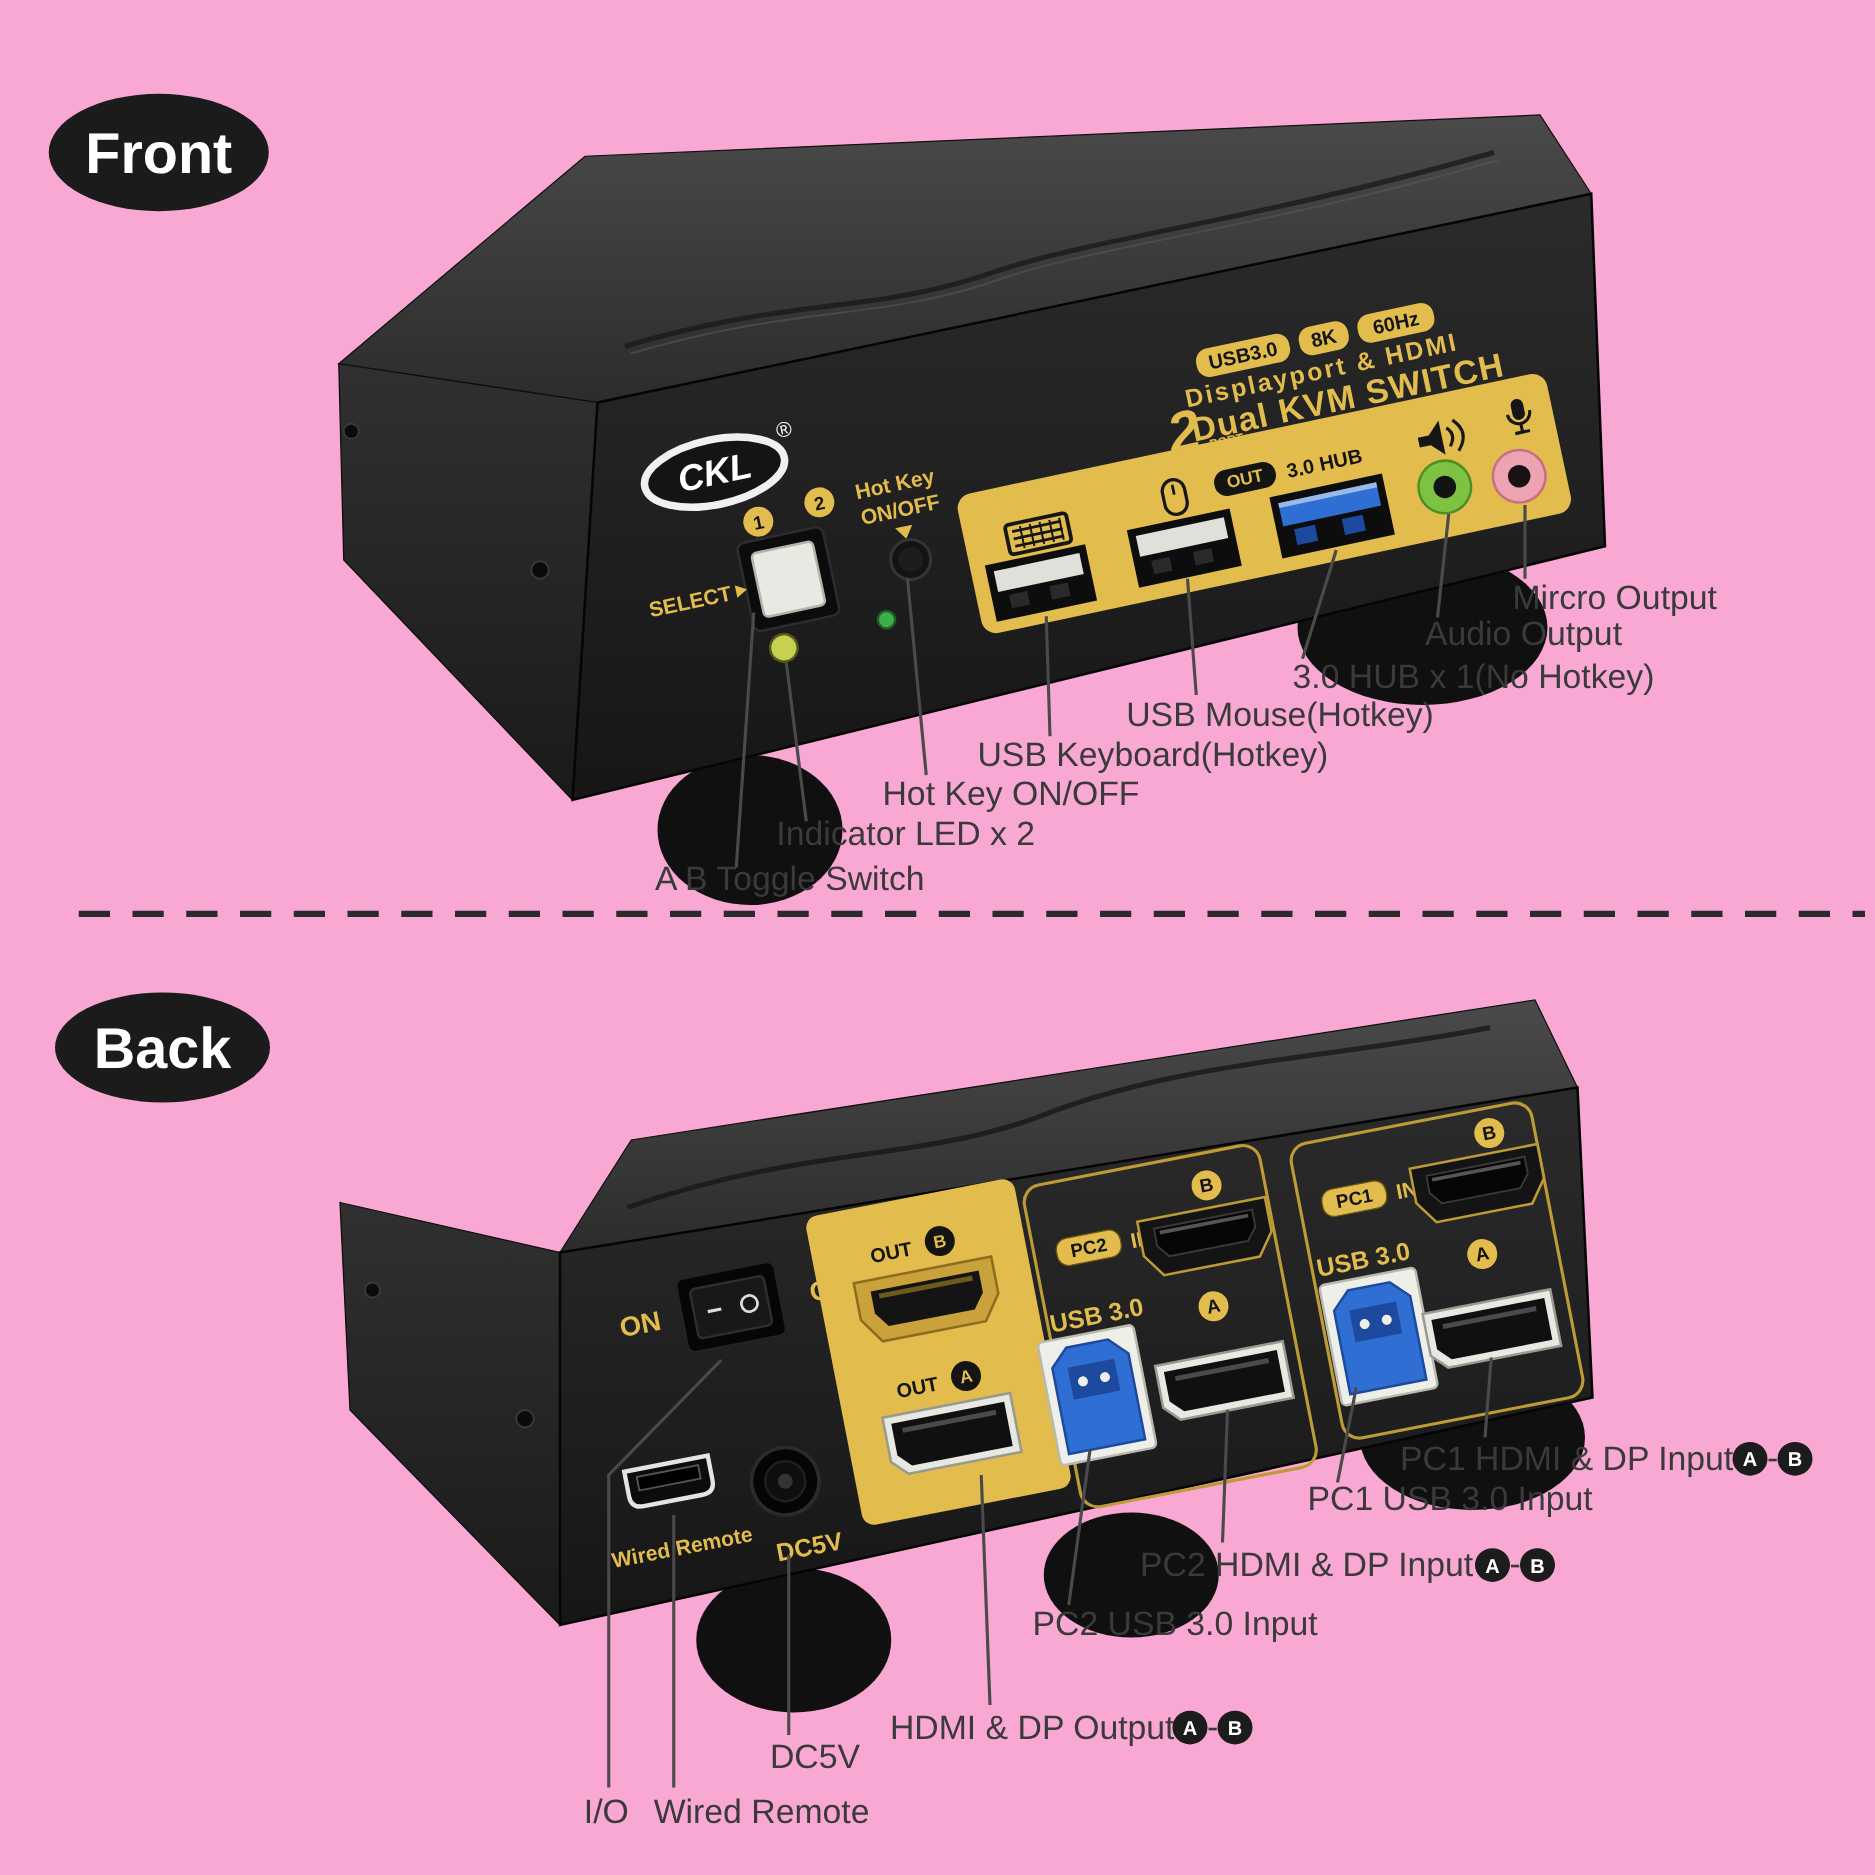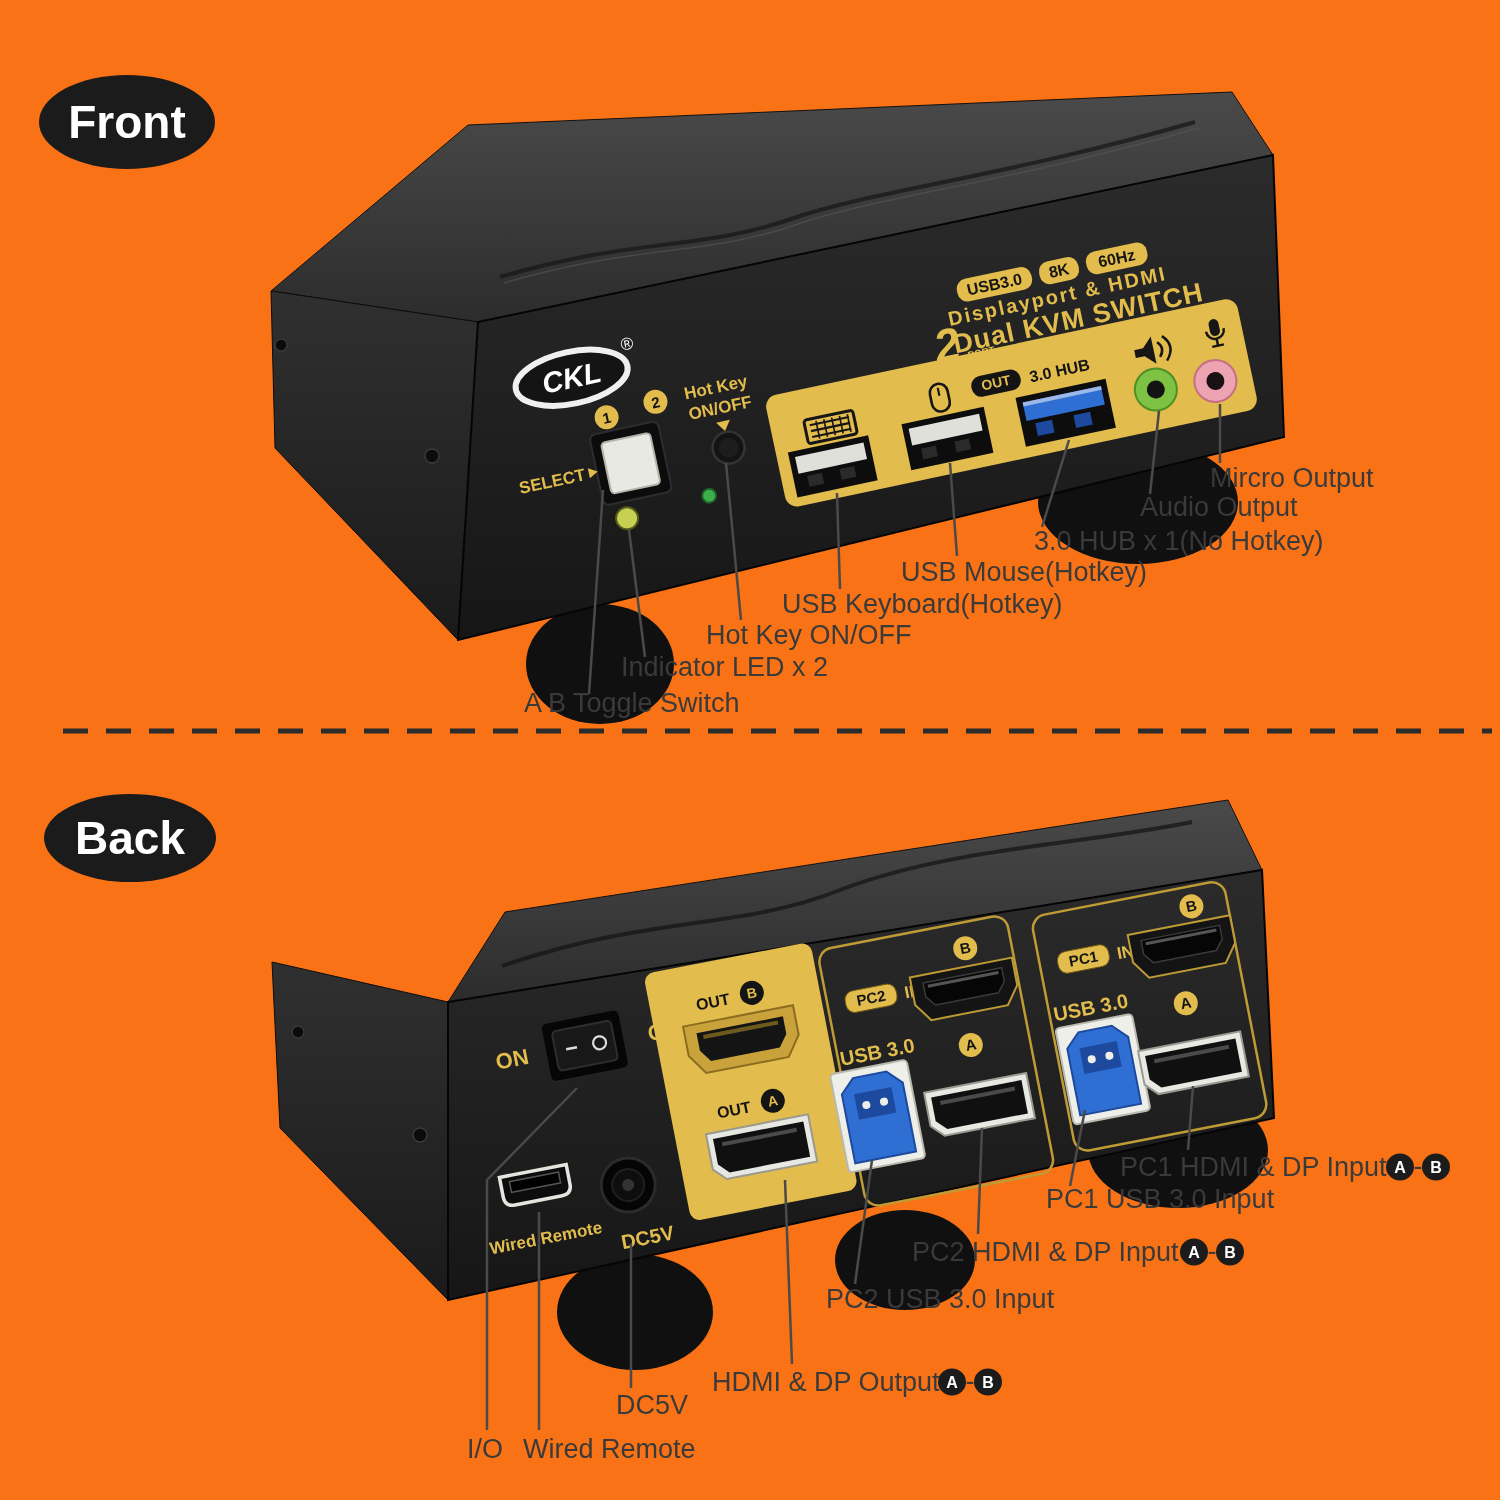--- a/index.html
+++ b/index.html
@@ -1,16 +1,16 @@
 <!DOCTYPE html>
 <html><head>
 <meta charset="utf-8">
 <style>
   html,body{margin:0;padding:0;background:#ffffff;}
-  #stage{width:1500px;height:1500px;position:relative;background:#f97316;overflow:hidden;}
+  #stage{width:1500px;height:1500px;position:relative;background:#f9a8d4;overflow:hidden;}
   svg{display:block;}
   text{font-family:"Liberation Sans", sans-serif;}
   .view-tag-text{font-size:46px;font-weight:bold;fill:#ffffff;}
   .callout{font-size:27px;fill:#3a3a3a;}
   .callout-line{stroke:#4a4a4a;stroke-width:2.5;fill:none;}
   .ylw{fill:#E2BC4C;}
   .dev-yellow-sm{font-size:17px;font-weight:bold;fill:#E2BC4C;}
   .dev-yellow-md{font-size:20px;font-weight:bold;fill:#E2BC4C;}
   .dev-yellow-lg{font-size:22px;font-weight:bold;fill:#E2BC4C;}
   .badge-dark-txt{font-size:16px;font-weight:bold;fill:#141414;}

